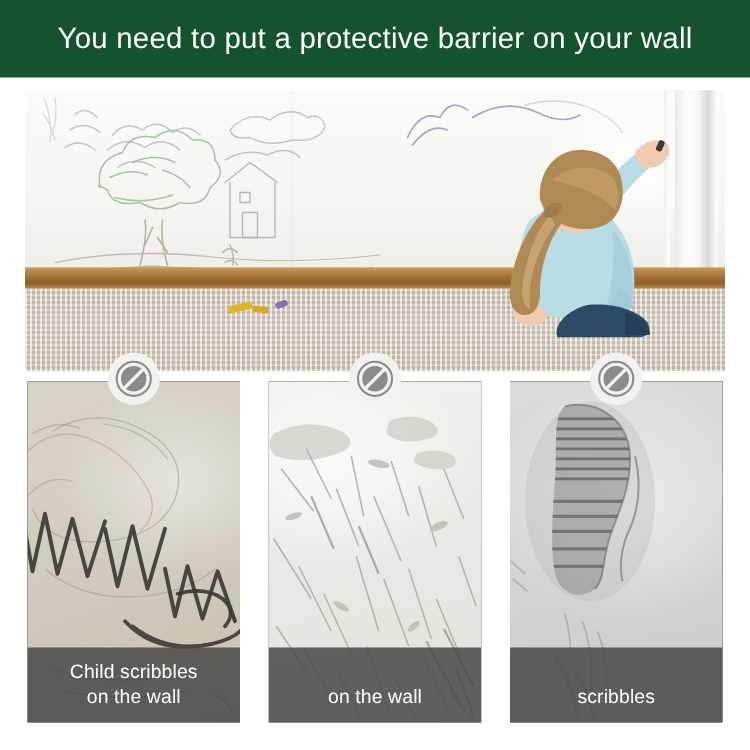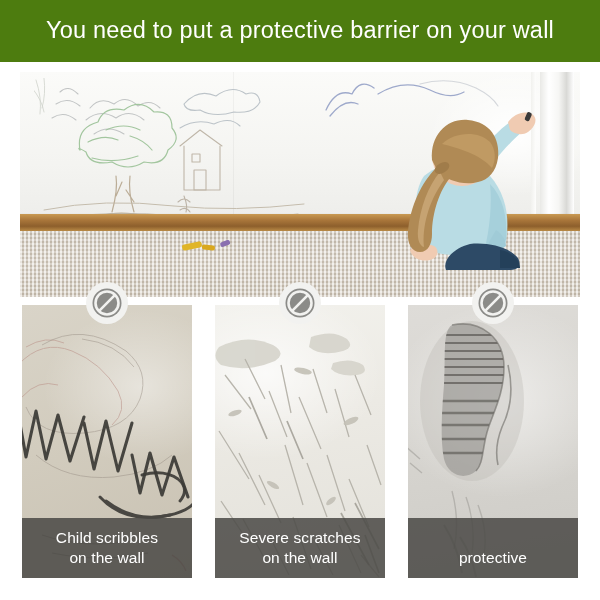--- a/index.html
+++ b/index.html
@@ -8,21 +8,21 @@
     background:#ffffff;
     font-family:"Liberation Sans", sans-serif;
     overflow:hidden;
     position:relative;
   }
   .page{position:relative;width:600px;height:600px;background:#fff;}
 
   
   .header{
     position:absolute;left:0;top:0;width:600px;height:62px;
-    background:#4d7c0f;
+    background:#14532d;
     display:flex;align-items:center;justify-content:center;
   }
   .header-title{
     color:#ffffff;
     font-size:23.5px;
     letter-spacing:.2px;
     font-weight:400;
     white-space:nowrap;
     text-align:center;
     line-height:1;
@@ -297,21 +297,21 @@
             <ellipse cx="20" cy="108" rx="7" ry="2.5" transform="rotate(-18 20 108)"></ellipse>
             <ellipse cx="88" cy="66" rx="9" ry="3" transform="rotate(12 88 66)"></ellipse>
             <ellipse cx="136" cy="116" rx="8" ry="3" transform="rotate(-24 136 116)"></ellipse>
             <ellipse cx="58" cy="180" rx="7" ry="2.5" transform="rotate(30 58 180)"></ellipse>
             <ellipse cx="116" cy="196" rx="6" ry="2.5" transform="rotate(-40 116 196)"></ellipse>
           </g>
         </svg>
       </div>
       <div class="caption">
         <div class="caption-text">
-          <span>Severe scratches</span><br>
+          <br>
           <span>on the wall</span>
         </div>
       </div>
     </div>
 
     <div class="panel p3">
       <div class="panel-img img-footprint">
         <svg width="170" height="273" viewBox="0 0 170 273" style="position:absolute;left:0;top:0;">
           <defs>
             <clipPath id="shoeclip">
@@ -344,21 +344,21 @@
             <path d="M-4 140 l16 14 M2 158 l12 10"></path>
           </g>
           <g stroke="#8a8883" stroke-width="2" fill="none" opacity=".45">
             <path d="M36 220 q14 22 18 48 M52 232 q12 18 16 40"></path>
           </g>
         </svg>
       </div>
       <div class="caption">
         <div class="caption-text">
           <br>
-          <span>protective</span>
+          <span>scribbles</span>
         </div>
       </div>
     </div>
   </div>
 
   <svg class="no-badge nb1" viewBox="0 0 44 44">
     <circle cx="22" cy="22" r="21" fill="#f2f2f0"></circle>
     <circle cx="22" cy="22" r="14.5" fill="#8b8b88"></circle>
     <circle cx="22" cy="22" r="11.5" fill="none" stroke="#f2f2f0" stroke-width="2.6"></circle>
     <line x1="14.2" y1="29.8" x2="29.8" y2="14.2" stroke="#f2f2f0" stroke-width="2.6" stroke-linecap="round"></line>

